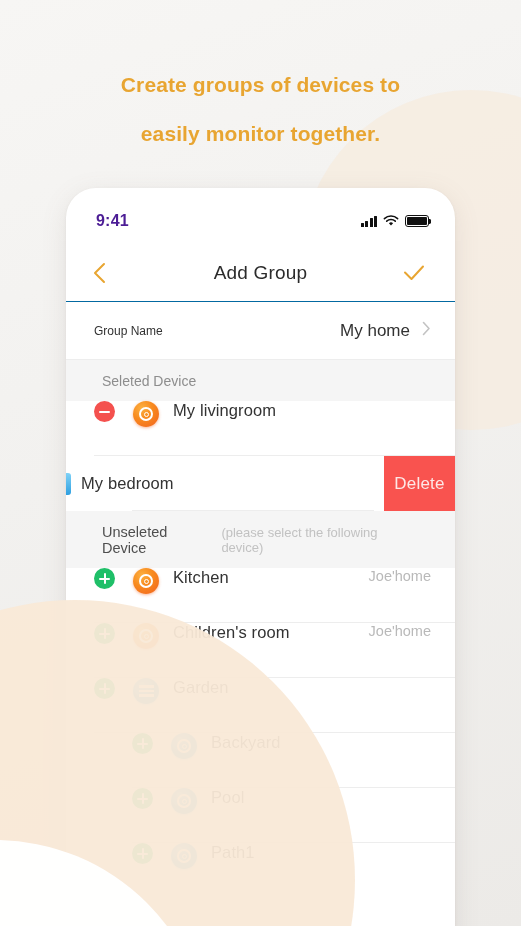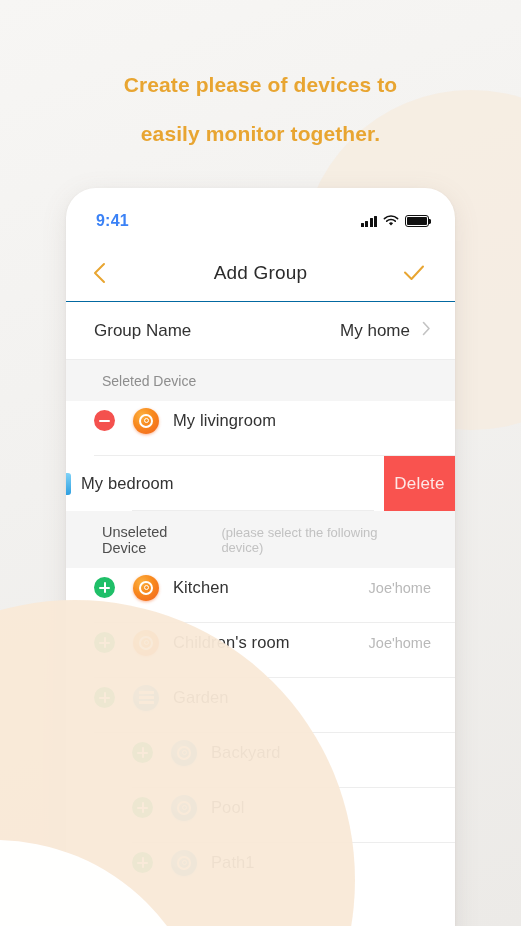--- a/index.html
+++ b/index.html
@@ -49,21 +49,21 @@
     box-shadow:0 6px 26px rgba(120,110,100,.13),
                0 1px 3px rgba(120,110,100,.10);
     overflow:hidden; z-index:4;
   }
 
   
   .statusbar{
     height:56px; display:flex; align-items:center;
     justify-content:space-between; padding:10px 26px 0 30px;
   }
-  .sb-time{ font-size:16px; font-weight:600; color:#3b82f6; letter-spacing:.2px; }
+  .sb-time{ font-size:16px; font-weight:600; color:#4c1d95; letter-spacing:.2px; }
   .sb-icons{ display:flex; align-items:center; gap:6px; }
   .sig{ display:flex; align-items:flex-end; gap:1.5px; height:11px; }
   .sig i{ width:3px; background:#111; border-radius:.5px; display:block; }
   .sig i:nth-child(1){ height:4px; }
   .sig i:nth-child(2){ height:6px; }
   .sig i:nth-child(3){ height:8.5px; }
   .sig i:nth-child(4){ height:11px; }
   .batt{
     width:24px; height:12px; border:1.4px solid #111; border-radius:3px;
     position:relative; padding:1.4px;
@@ -84,35 +84,35 @@
     position:absolute; left:0; right:0; text-align:center;
     font-size:19px; color:#2b2b2b; letter-spacing:.2px; pointer-events:none;
   }
   .nav-check{ margin-left:auto; width:26px; height:26px; display:flex; align-items:center; }
 
   
   .row-groupname{
     height:58px; display:flex; align-items:center; padding:0 24px 0 28px;
     background:#fff; border-bottom:1px solid #ededed;
   }
-  .row-groupname .lbl{ font-size:17px; color:#323232; }
+  .row-groupname .lbl{ font-size:12px; color:#323232; }
   .row-groupname .val{ margin-left:auto; font-size:17px; color:#323232; }
   .row-groupname .chev{ margin-left:12px; color:#c3c3c3; }
 
   
   .sec-head{
     background:#f5f5f5; padding:13px 36px 12px;
     font-size:14px; color:#8d8d8d; display:flex; align-items:baseline;
   }
   .sec-head .sub{ font-size:13px; color:#c2c2c2; margin-left:8px; }
   .sec-head.strong{ color:#4e4e4e; font-size:14.5px; background:#f5f5f5;}
 
   
   .dev-row{
-    height:55px; background:#fff; display:flex; align-items:center;
+    height:55px; background:#fff; display:flex; align-items:flex-start;
     padding:0 24px 16px 28px; position:relative;
   }
   .dev-row .sep{
     position:absolute; left:28px; right:0; bottom:0; height:1px; background:#ededed;
   }
   .dev-row.indent{ padding-left:66px; }
   .dev-row.indent .sep{ left:66px; }
   .dev-name{ font-size:16.5px; color:#333; letter-spacing:.1px; }
   .dev-right{ margin-left:auto; font-size:14.5px; color:#b9b9b9; }
 
@@ -171,21 +171,21 @@
     display:flex; align-items:center; justify-content:center; letter-spacing:.2px;
   }
   .swipe-sep{ position:absolute; left:66px; right:81px; bottom:0; height:1px; background:#ededed; }
 </style>
 </head>
 <body>
 
 <div class="bg-blob-right"></div>
 
 <div class="headline">
-  <span class="l1">Create please of devices to</span>
+  <span class="l1">Create groups of devices to</span>
   <span class="l2">easily monitor together.</span>
 </div>
 
 <div class="phone">
 
   <div class="statusbar">
     <div class="sb-time">9:41</div>
     <div class="sb-icons">
       <span class="sig">
           <i></i>

